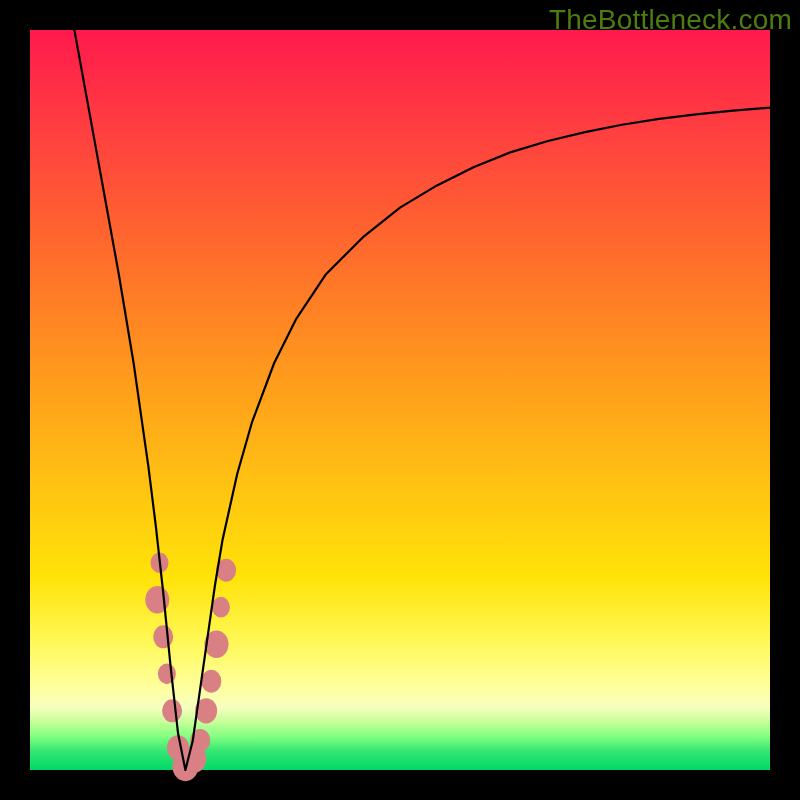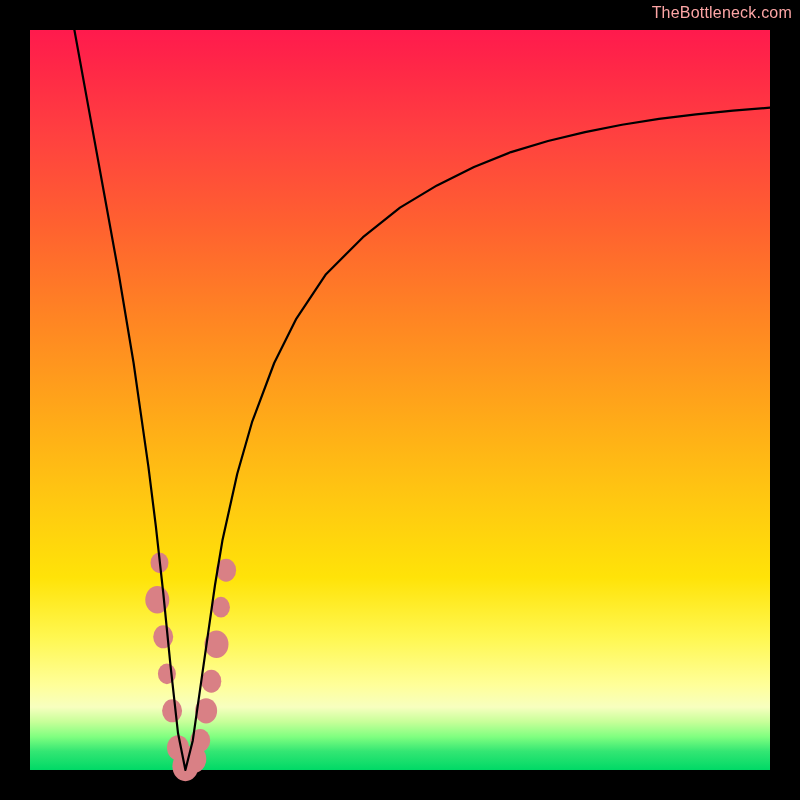--- a/index.html
+++ b/index.html
@@ -48,22 +48,22 @@
     left: 0;
     top: 0;
     width: 740px;
     height: 740px;
     overflow: visible;
   }
   .watermark {
     position: absolute;
     top: 4px;
     right: 8px;
-    color: #fca5a5;
-    font-size: 16px;
+    color: #4d7c0f;
+    font-size: 28px;
     font-weight: 500;
     letter-spacing: 0.2px;
     user-select: none;
   }
 </style>
 </head>
 <body>
 
 <div class="frame">
   <div class="plot">

